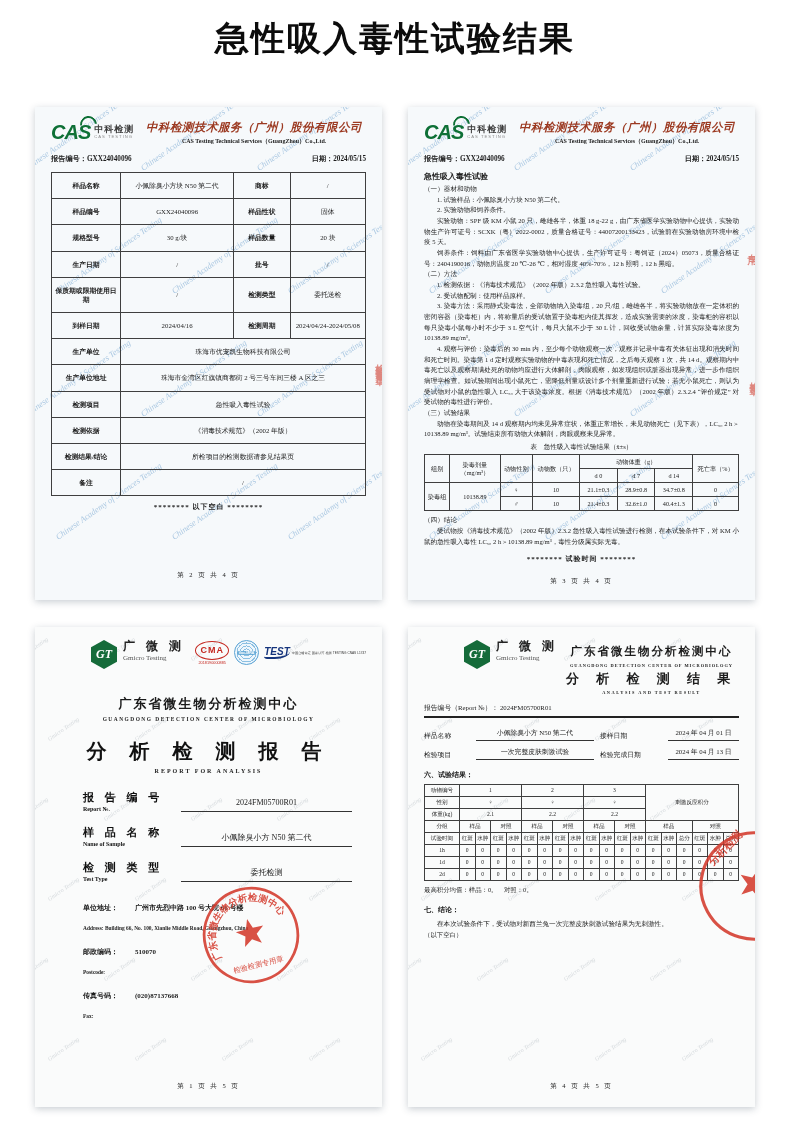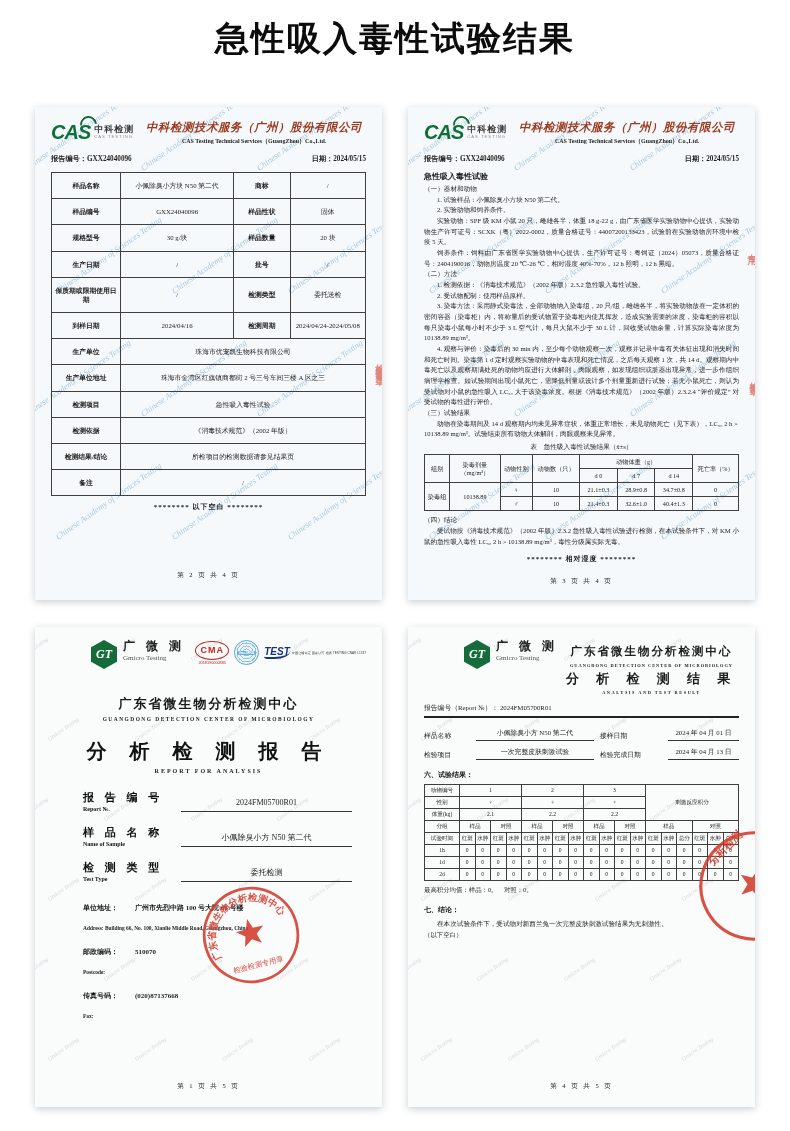--- a/index.html
+++ b/index.html
@@ -322,21 +322,21 @@
           <td>10</td>
           <td>21.4±0.3</td>
           <td>32.6±1.0</td>
           <td>40.4±1.3</td>
           <td>0</td>
         </tr>
       </tbody>
         </table>
       <p class="sec" style="margin-top:4px">（四）结论</p>
       <p class="ind">受试物按《消毒技术规范》（2002 年版）2.3.2 急性吸入毒性试验进行检测，在本试验条件下，对 KM 小鼠的急性吸入毒性 LC₅₀ 2 h＞10138.89 mg/m³，毒性分级属实际无毒。</p>
-      <div class="end-note">******** 相对湿度 ********</div>
+      <div class="end-note">******** 试验时间 ********</div>
     </div>
     <span class="red-frag" id="frag2a">专用</span>
     <span class="red-frag" id="frag2b">检测章</span>
     <div class="page-no">第 3 页 共 4 页</div>
   </div>
 
   <div class="card" id="doc3">
     <div class="wm wm-gm">
         <span style="left: -6%; top: 4%;">Gmicro Testing</span>
         <span style="left: 19%; top: 4%;">Gmicro Testing</span>

